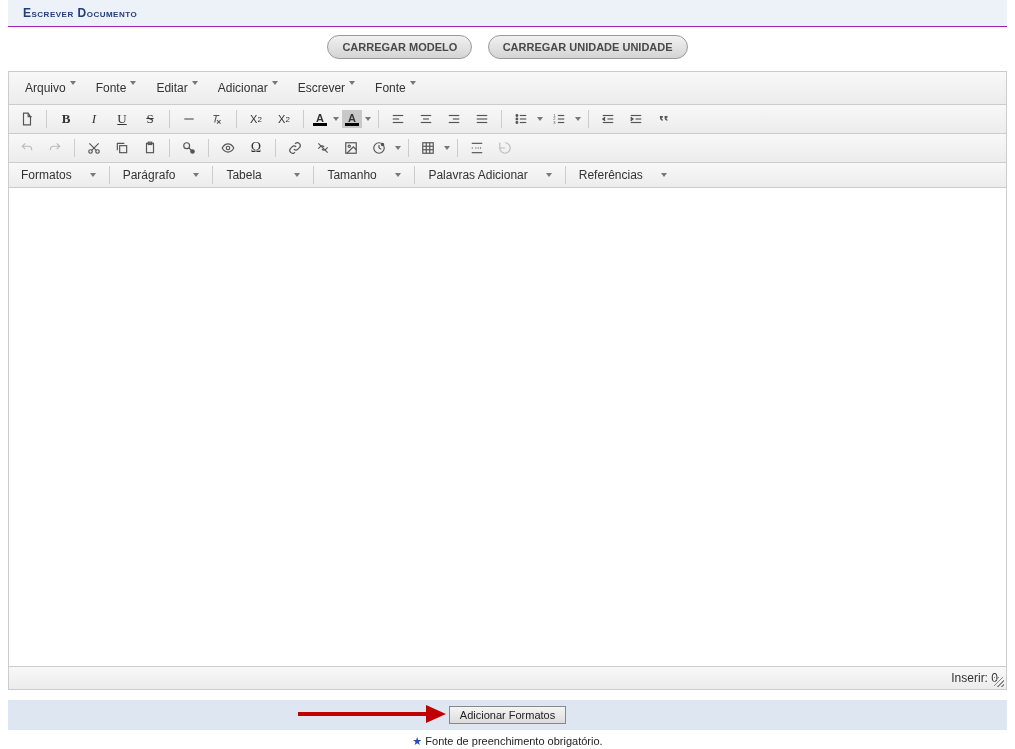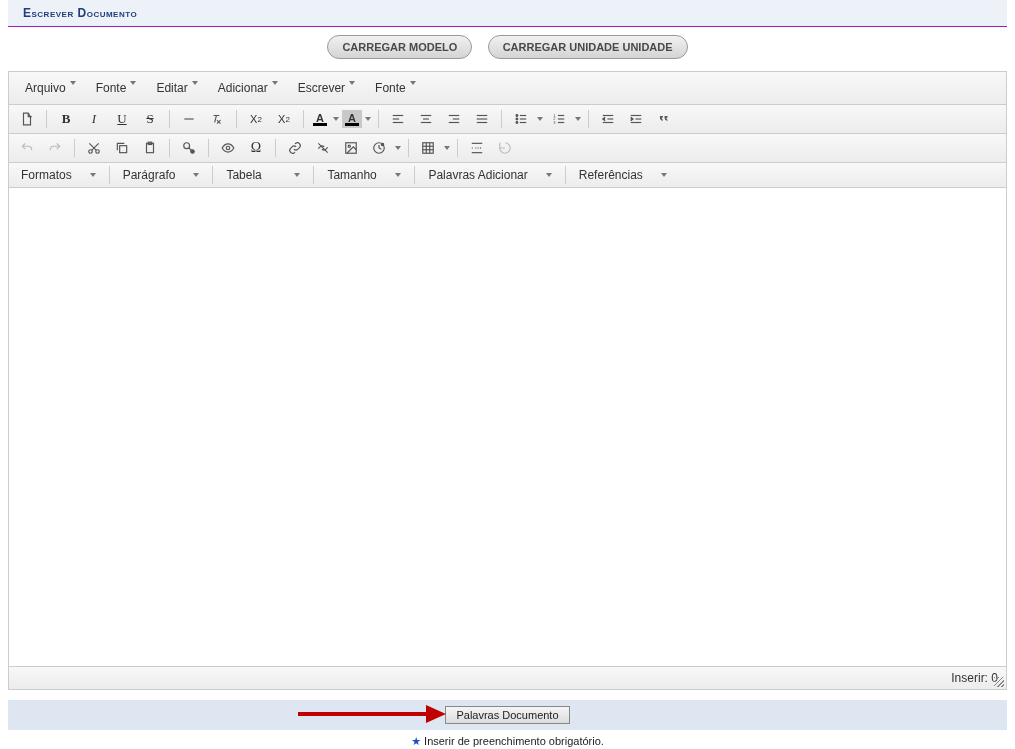--- a/index.html
+++ b/index.html
@@ -495,21 +495,21 @@
       <div class="resize-handle"></div>
     </div>
 
   </div>
 
   <div class="footer-bar">
     <svg class="arrow-pointer" width="150" height="28">
       <line x1="0" y1="14" x2="130" y2="14" stroke="#c00000" stroke-width="4"></line>
       <polygon points="128,5 148,14 128,23" fill="#c00000"></polygon>
     </svg>
-    <button class="add-doc-btn">Palavras Documento</button>
+    <button class="add-doc-btn">Adicionar Formatos</button>
   </div>
 
   <div class="required-note">
     <span class="star">★</span>
-    <span>Inserir de preenchimento obrigatório.</span>
+    <span>Fonte de preenchimento obrigatório.</span>
   </div>
 
 </div>
 
 </body></html>

